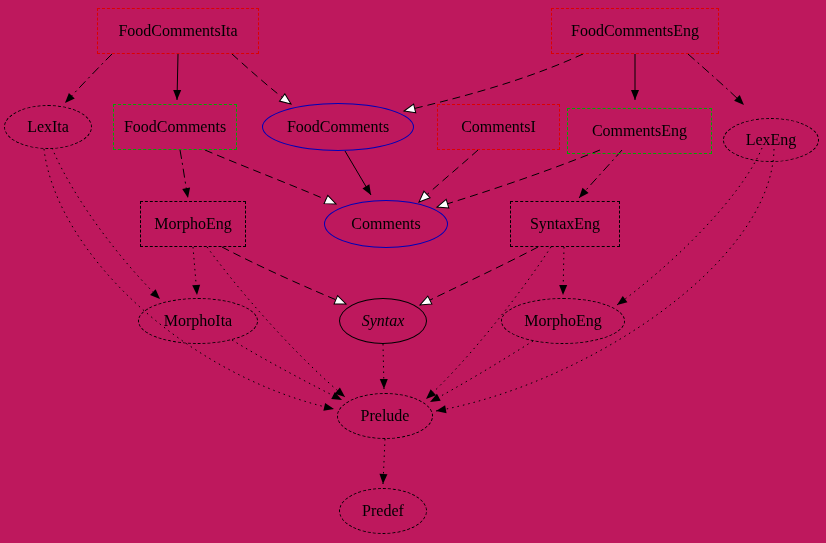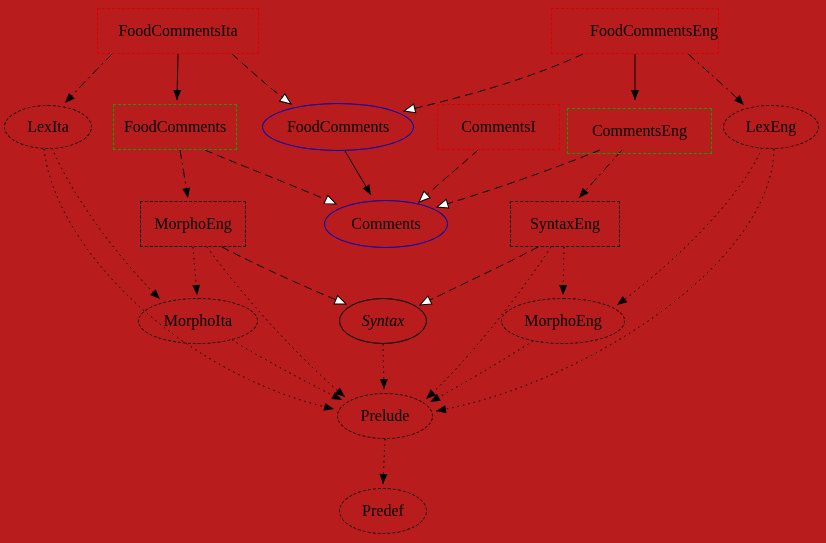--- a/index.html
+++ b/index.html
@@ -1,20 +1,20 @@
 <!DOCTYPE html>
 <html><head>
 <meta charset="utf-8">
 <style>
   html, body { margin: 0; padding: 0; background: #ffffff; }
   .canvas {
     position: relative;
     width: 826px;
     height: 543px;
-    background: #b91c1c;
+    background: #be185d;
     overflow: hidden;
     font-family: "Liberation Serif", serif;
   }
   #edges {
     position: absolute;
     left: 0; top: 0;
     width: 826px; height: 543px;
   }
   .edge { fill: none; stroke: #000000; stroke-width: 1; }
   .edge.dashed  { stroke-dasharray: 8 5; }
@@ -74,39 +74,39 @@
       <path d="M 551,247 C 512,306 462,366 426,399" class="edge dotted" marker-end="url(#arrow-filled)"></path>
       <path d="M 232,340 C 268,362 314,386 342,400" class="edge dotted" marker-end="url(#arrow-filled)"></path>
       <path d="M 533,341 C 500,362 458,387 430,402" class="edge dotted" marker-end="url(#arrow-filled)"></path>
       <path d="M 383,344 L 384,389" class="edge dotted" marker-end="url(#arrow-filled)"></path>
       <path d="M 385,439 L 383,484" class="edge dotted" marker-end="url(#arrow-filled)"></path>
     </svg>
   <div id="nodes">
       <div class="node rect dashed" style="left: 97px; top: 8px; width: 162px; height: 46px; border-color: rgb(221, 0, 0);">
         <span>FoodCommentsIta</span>
       </div>
-      <div class="node rect dashed" style="left: 551px; top: 8px; width: 168px; height: 46px; border-color: rgb(221, 0, 0); justify-content: flex-end;">
+      <div class="node rect dashed" style="left: 551px; top: 8px; width: 168px; height: 46px; border-color: rgb(221, 0, 0);">
         <span>FoodCommentsEng</span>
       </div>
       <div class="node ellipse dashed" style="left: 4px; top: 105px; width: 88px; height: 44px; border-color: rgb(0, 0, 0);">
         <span>LexIta</span>
       </div>
       <div class="node rect dashed" style="left: 113px; top: 104px; width: 124px; height: 46px; border-color: rgb(0, 168, 0);">
         <span>FoodComments</span>
       </div>
       <div class="node ellipse solid" style="left: 262px; top: 103px; width: 152px; height: 48px; border-color: rgb(0, 0, 184);">
         <span>FoodComments</span>
       </div>
       <div class="node rect dashed" style="left: 437px; top: 104px; width: 123px; height: 46px; border-color: rgb(221, 0, 0);">
         <span>CommentsI</span>
       </div>
       <div class="node rect dashed" style="left: 567px; top: 108px; width: 145px; height: 46px; border-color: rgb(0, 168, 0);">
         <span>CommentsEng</span>
       </div>
-      <div class="node ellipse dashed" style="left: 723px; top: 105px; width: 96px; height: 44px; border-color: rgb(0, 0, 0);">
+      <div class="node ellipse dashed" style="left: 723px; top: 118px; width: 96px; height: 44px; border-color: rgb(0, 0, 0);">
         <span>LexEng</span>
       </div>
       <div class="node rect dashed" style="left: 140px; top: 201px; width: 106px; height: 46px; border-color: rgb(0, 0, 0);">
         <span>MorphoEng</span>
       </div>
       <div class="node ellipse solid" style="left: 324px; top: 200px; width: 124px; height: 48px; border-color: rgb(0, 0, 184);">
         <span>Comments</span>
       </div>
       <div class="node rect dashed" style="left: 510px; top: 201px; width: 110px; height: 46px; border-color: rgb(0, 0, 0); text-align: right;">
         <span>SyntaxEng</span>

